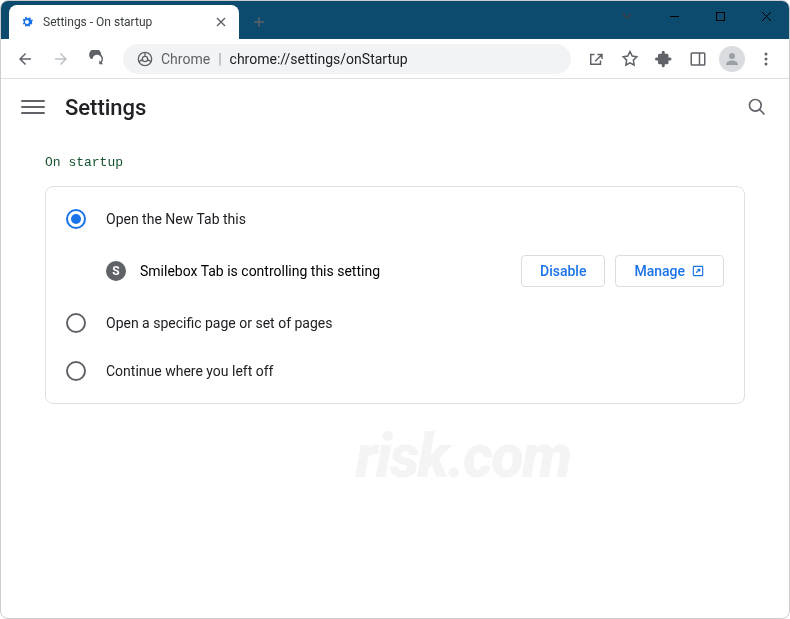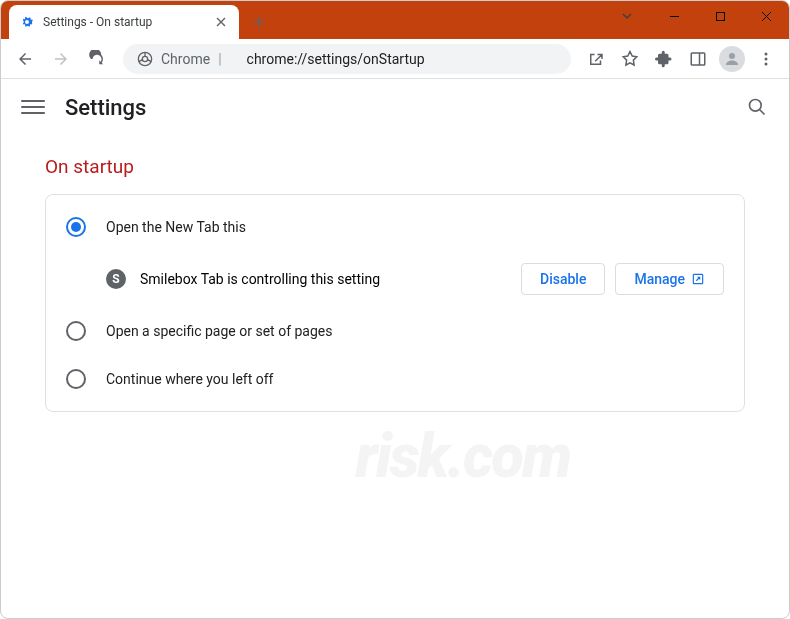--- a/index.html
+++ b/index.html
@@ -3,50 +3,50 @@
   <meta charset="utf-8">
   <style>
     * { margin: 0; padding: 0; box-sizing: border-box; font-family: 'Segoe UI', Roboto, Arial, sans-serif; }
     body { width: 790px; height: 619px; background: #fff; border: 1px solid #ccc; border-radius: 8px; overflow: hidden; position: relative; }
     
     
     .watermark { position: absolute; top: 50%; left: 50%; transform: translate(-50%, -50%); font-size: 120px; font-weight: 900; font-style: italic; color: rgba(200,200,200,0.25); letter-spacing: -5px; pointer-events: none; z-index: 0; white-space: nowrap; }
     .watermark-sub { position: absolute; top: 68%; left: 45%; font-size: 60px; font-weight: 900; font-style: italic; color: rgba(200,200,200,0.2); letter-spacing: -2px; pointer-events: none; z-index: 0; white-space: nowrap; }
     
     
-    .titlebar { height: 38px; background: #c2410c; display: flex; align-items: flex-end; padding-left: 8px; position: relative; z-index: 2; }
+    .titlebar { height: 38px; background: #0c4a6e; display: flex; align-items: flex-end; padding-left: 8px; position: relative; z-index: 2; }
     .tab { background: #fff; height: 34px; border-radius: 8px 8px 0 0; display: flex; align-items: center; padding: 0 10px; width: 230px; gap: 8px; font-size: 12px; color: #3c4043; }
     .tab-title { flex: 1; white-space: nowrap; overflow: hidden; text-overflow: ellipsis; }
     .tab-close { width: 16px; height: 16px; display: flex; align-items: center; justify-content: center; color: #5f6368; border-radius: 50%; cursor: pointer; }
     .newtab-btn { width: 28px; height: 28px; display: flex; align-items: center; justify-content: center; color: #5f6368; margin-left: 6px; margin-bottom: 3px; border-radius: 50%; cursor: pointer; }
     .window-controls { position: absolute; right: 0; top: 0; display: flex; height: 30px; }
     .win-btn { width: 46px; display: flex; align-items: center; justify-content: center; color: #000; cursor: pointer; }
     .win-chevron { position: absolute; right: 155px; top: 8px; color: #3c4043; }
     
     
     .toolbar { height: 40px; background: #fff; border-bottom: 1px solid #e0e0e0; display: flex; align-items: center; padding: 0 8px; gap: 4px; position: relative; z-index: 2; }
     .nav-btn { width: 32px; height: 32px; display: flex; align-items: center; justify-content: center; color: #5f6368; border-radius: 50%; cursor: pointer; }
     .nav-btn.disabled { color: #bdc1c6; cursor: default; }
     .omnibox { flex: 1; height: 30px; background: #f1f3f4; border-radius: 15px; display: flex; align-items: center; padding: 0 14px; gap: 8px; margin: 0 6px; font-size: 14px; color: #3c4043; }
     .omnibox .chrome-label { color: #5f6368; }
     .omnibox .sep { color: #9aa0a6; }
-    .omnibox .url-path { color: #202124; margin-left: 17px; }
+    .omnibox .url-path { color: #202124; }
     .tb-icon { width: 30px; height: 30px; display: flex; align-items: center; justify-content: center; color: #5f6368; cursor: pointer; border-radius: 50%; }
     .avatar { width: 26px; height: 26px; background: #dadce0; border-radius: 50%; display: flex; align-items: center; justify-content: center; }
     
     
     .settings-header { height: 56px; display: flex; align-items: center; padding: 0 20px; gap: 20px; position: relative; z-index: 2; }
     .menu-btn { width: 24px; height: 24px; display: flex; flex-direction: column; justify-content: center; gap: 4px; cursor: pointer; }
     .menu-btn span { height: 2px; background: #5f6368; border-radius: 1px; }
     .settings-title { font-size: 22px; font-weight: 500; color: #202124; }
     .search-btn { margin-left: auto; width: 24px; height: 24px; display: flex; align-items: center; justify-content: center; color: #5f6368; cursor: pointer; }
     
     
     .content { padding: 20px 44px; position: relative; z-index: 2; }
-    .section-title { font-size: 19px; color: #b91c1c; margin-bottom: 16px; }
+    .section-title { font-size: 13px; color: #14532d; margin-bottom: 16px; font-family: Liberation Mono, monospace; }
     .card { background: #fff; border: 1px solid #e0e0e0; border-radius: 8px; padding: 8px 0; }
     .option-row { display: flex; align-items: center; padding: 14px 20px; gap: 20px; }
     .radio { width: 20px; height: 20px; border: 2px solid #5f6368; border-radius: 50%; flex-shrink: 0; position: relative; cursor: pointer; }
     .radio.selected { border-color: #1a73e8; }
     .radio.selected::after { content: ''; position: absolute; top: 3px; left: 3px; width: 10px; height: 10px; background: #1a73e8; border-radius: 50%; }
     .option-label { font-size: 14px; color: #202124; }
     .ext-row { display: flex; align-items: center; padding: 12px 20px 12px 60px; gap: 14px; }
     .ext-icon { width: 20px; height: 20px; background: #5f6368; border-radius: 50%; display: flex; align-items: center; justify-content: center; color: #fff; font-size: 12px; font-weight: bold; flex-shrink: 0; }
     .ext-text { font-size: 14px; color: #000000; flex: 1; }
     .ext-buttons { display: flex; gap: 10px; }

